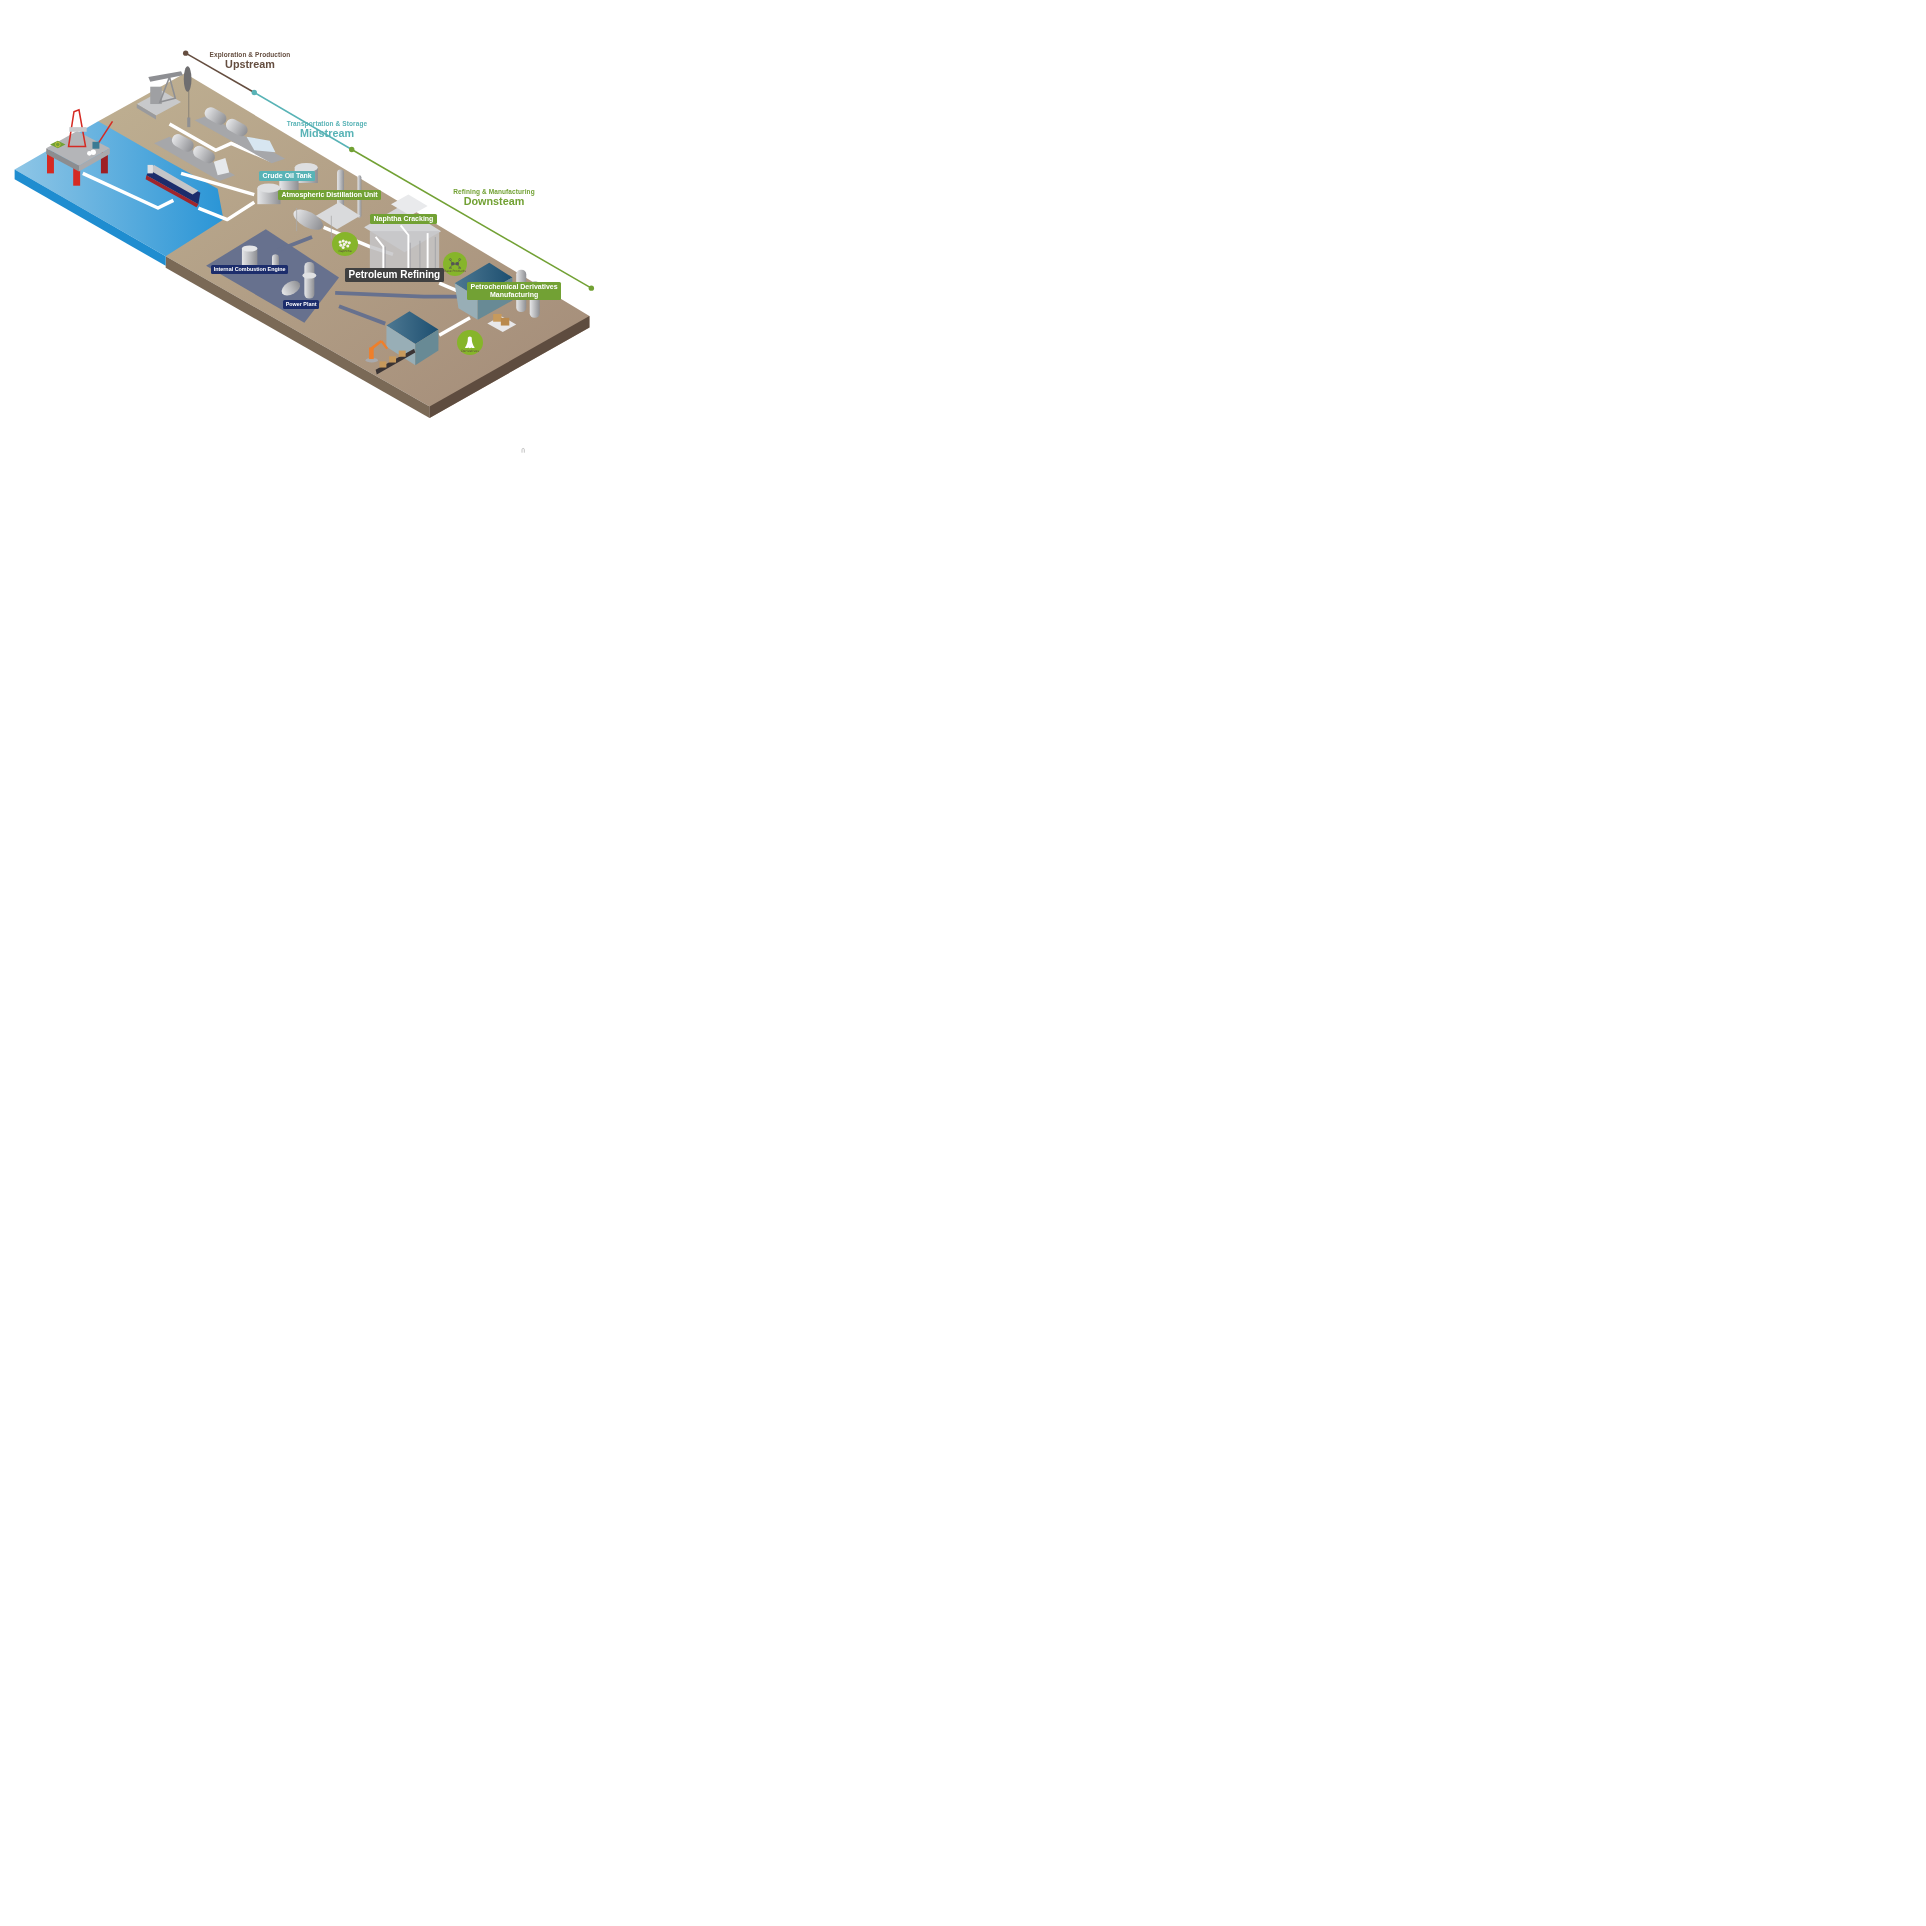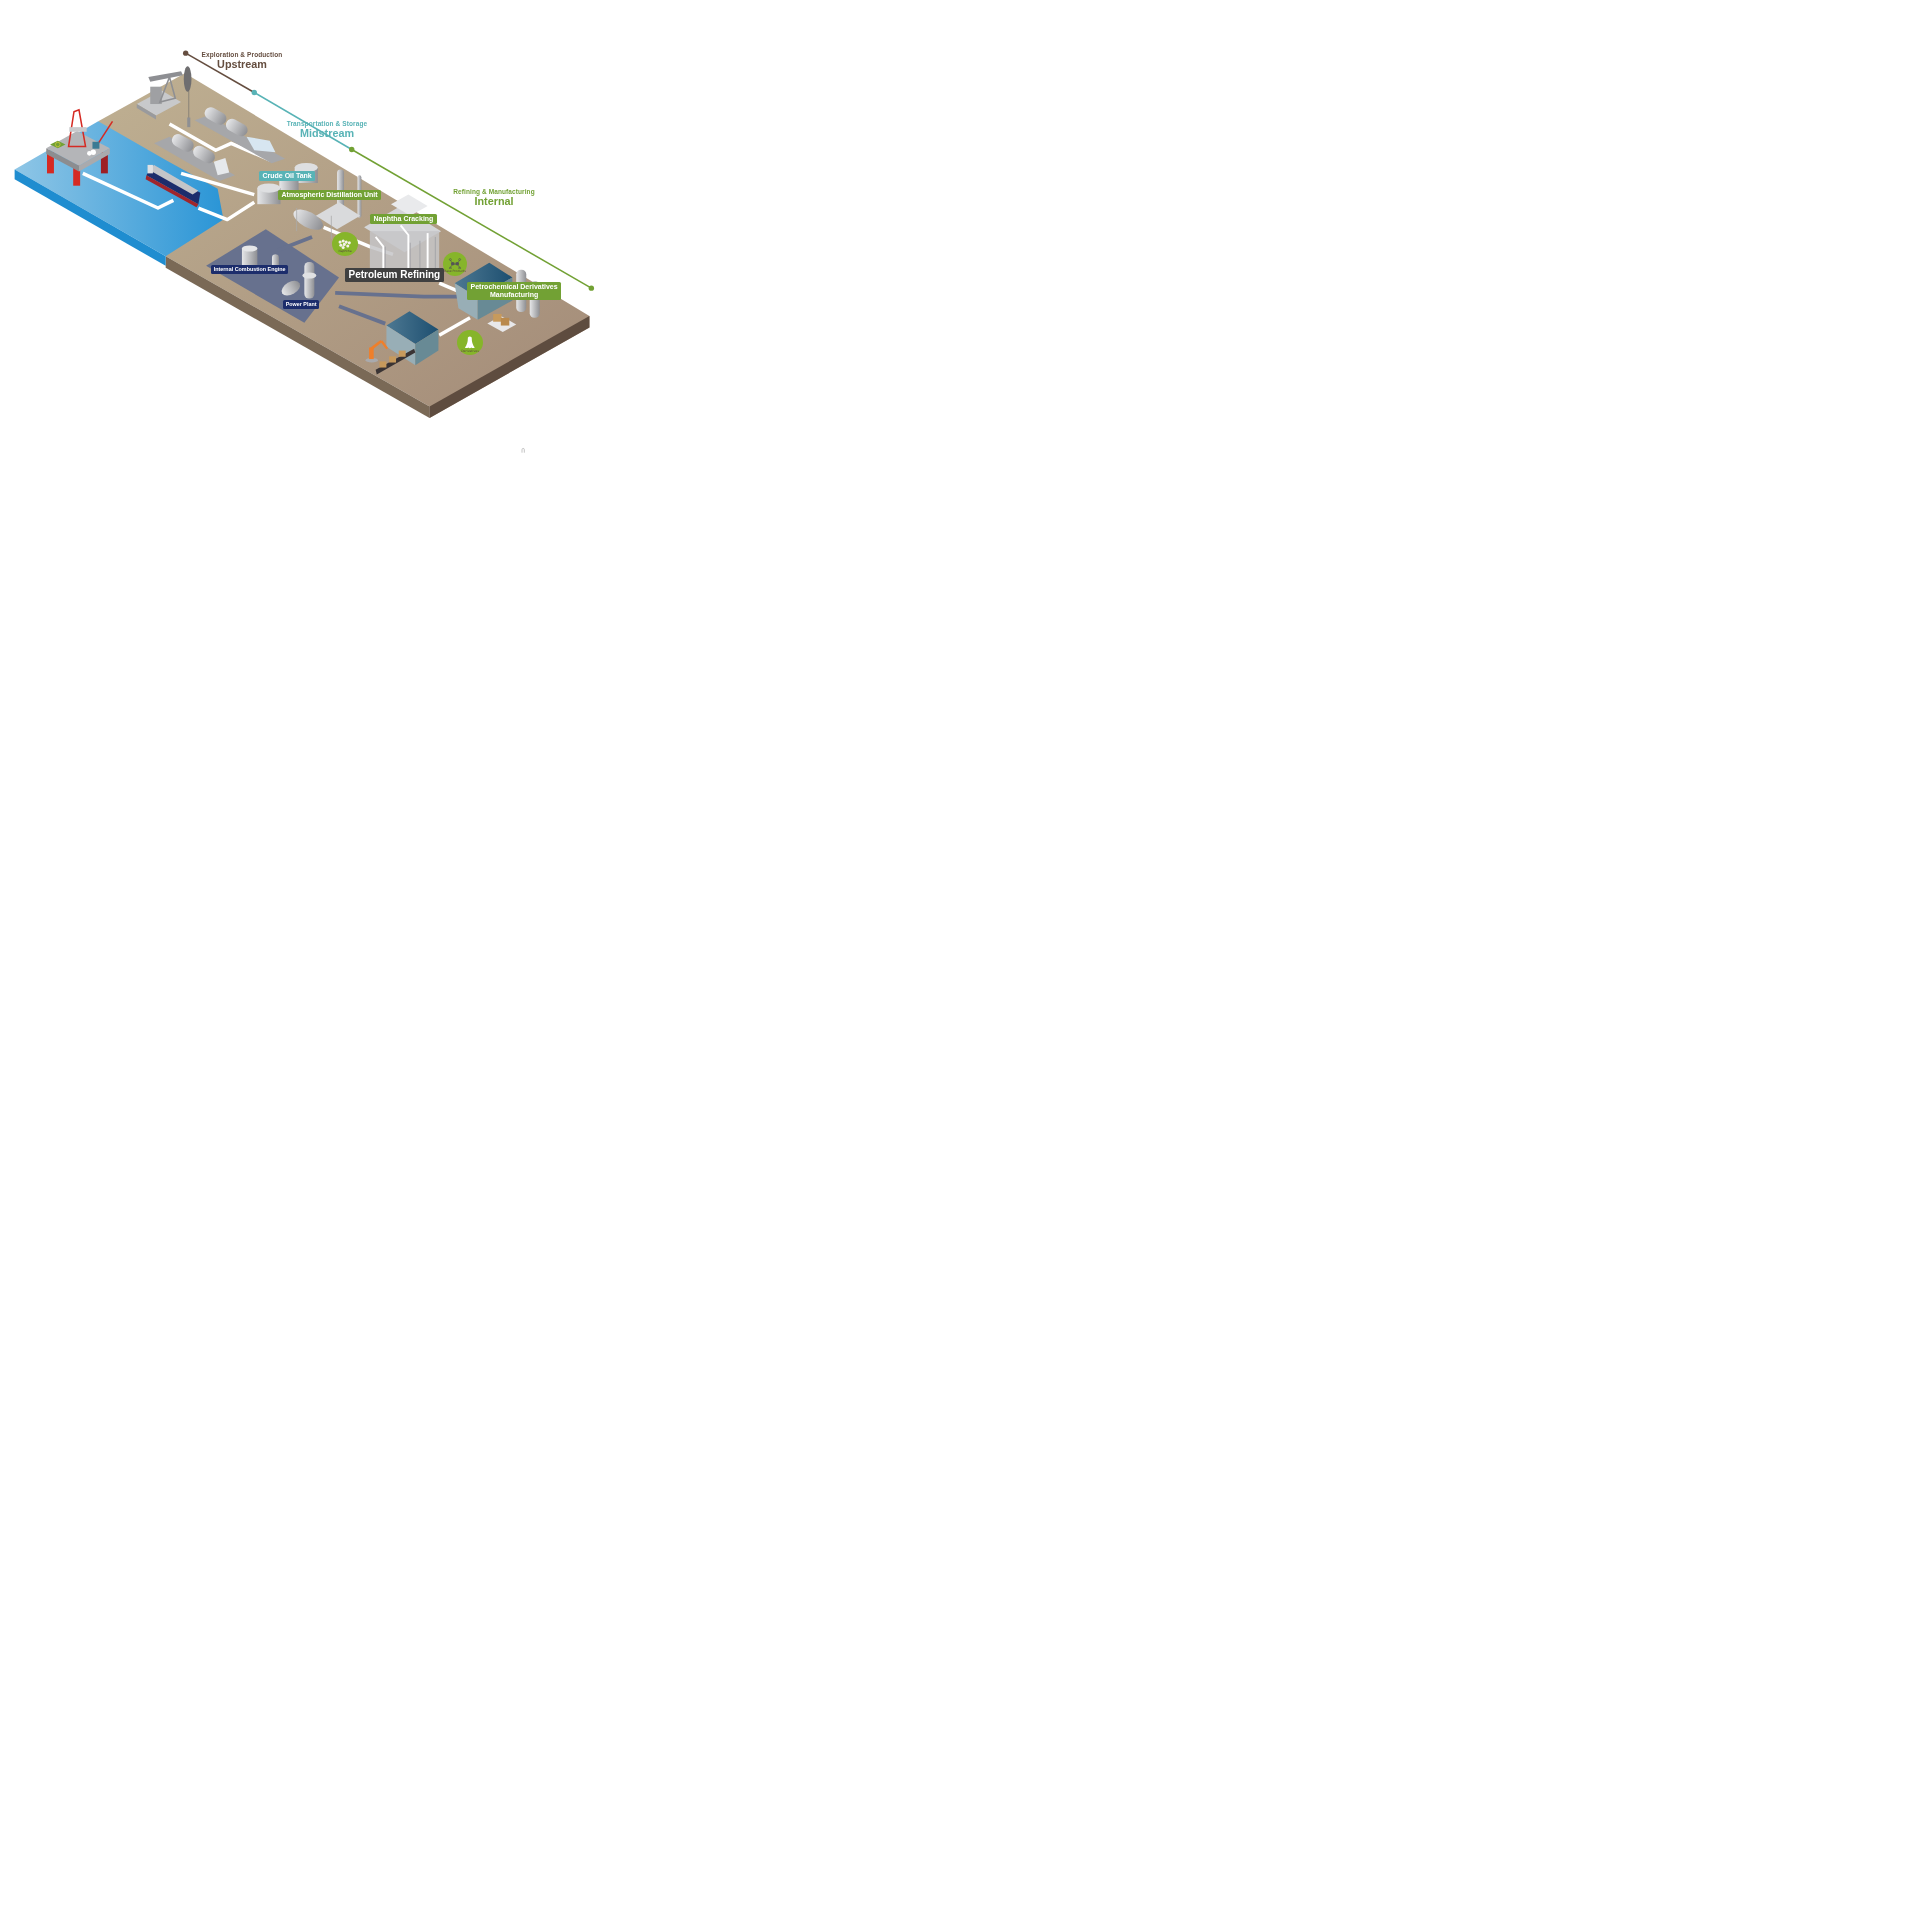--- a/index.html
+++ b/index.html
@@ -198,31 +198,31 @@
     <rect x="958" y="902" width="12" height="30" fill="#ef7f2a"></rect>
     <line x1="964" y1="905" x2="990" y2="885" stroke="#ef7f2a" stroke-width="7"></line>
     <line x1="990" y1="885" x2="1005" y2="905" stroke="#ef7f2a" stroke-width="6"></line>
   </g>
 
   <g>
     <path d="M1355,1175 v-8 a3,3 0 0 1 6,0 v8" fill="none" stroke="#b3b3b3" stroke-width="2"></path>
   </g>
 </svg>
 
-<div class="stage-head" style="left:190px;top:52px;width:104px;color:#654e40;">
+<div class="stage-head" style="left:198px;top:52px;width:104px;color:#654e40;">
   <div class="stage-sub">Exploration &amp; Production</div>
   <div class="stage-main">Upstream</div>
 </div>
 <div class="stage-head" style="left:272px;top:96px;width:110px;color:#58b3b6;margin-top:25px;">
   <div class="stage-sub">Transportation &amp; Storage</div>
   <div class="stage-main">Midstream</div>
 </div>
 <div class="stage-head" style="left:439px;top:189px;width:110px;color:#72a134;">
   <div class="stage-sub">Refining &amp; Manufacturing</div>
-  <div class="stage-main">Internal</div>
+  <div class="stage-main">Downsteam</div>
 </div>
 
 <div class="lbl lbl-teal" style="left:259px;top:171px;">Crude Oil Tank</div>
 <div class="lbl lbl-green" style="left:278px;top:190px;">Atmospheric Distillation Unit</div>
 <div class="lbl lbl-green" style="left:370px;top:214px;">Naphtha Cracking</div>
 <div class="lbl lbl-green-lg" style="left:345px;top:268px;">Petroleum Refining</div>
 <div class="lbl lbl-green" style="left:467px;top:282px;white-space:pre-line;">Petrochemical Derivatives
 Manufacturing</div>
 <div class="lbl lbl-navy" style="left:211px;top:265px;">Internal Combustion Engine</div>
 <div class="lbl lbl-navy" style="left:283px;top:300px;">Power Plant</div>

